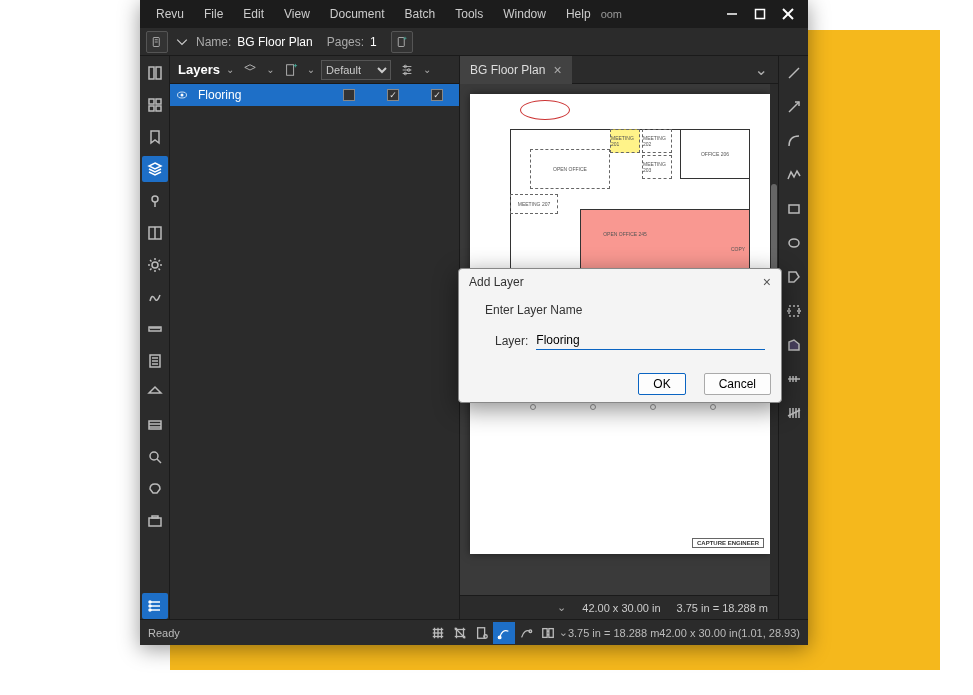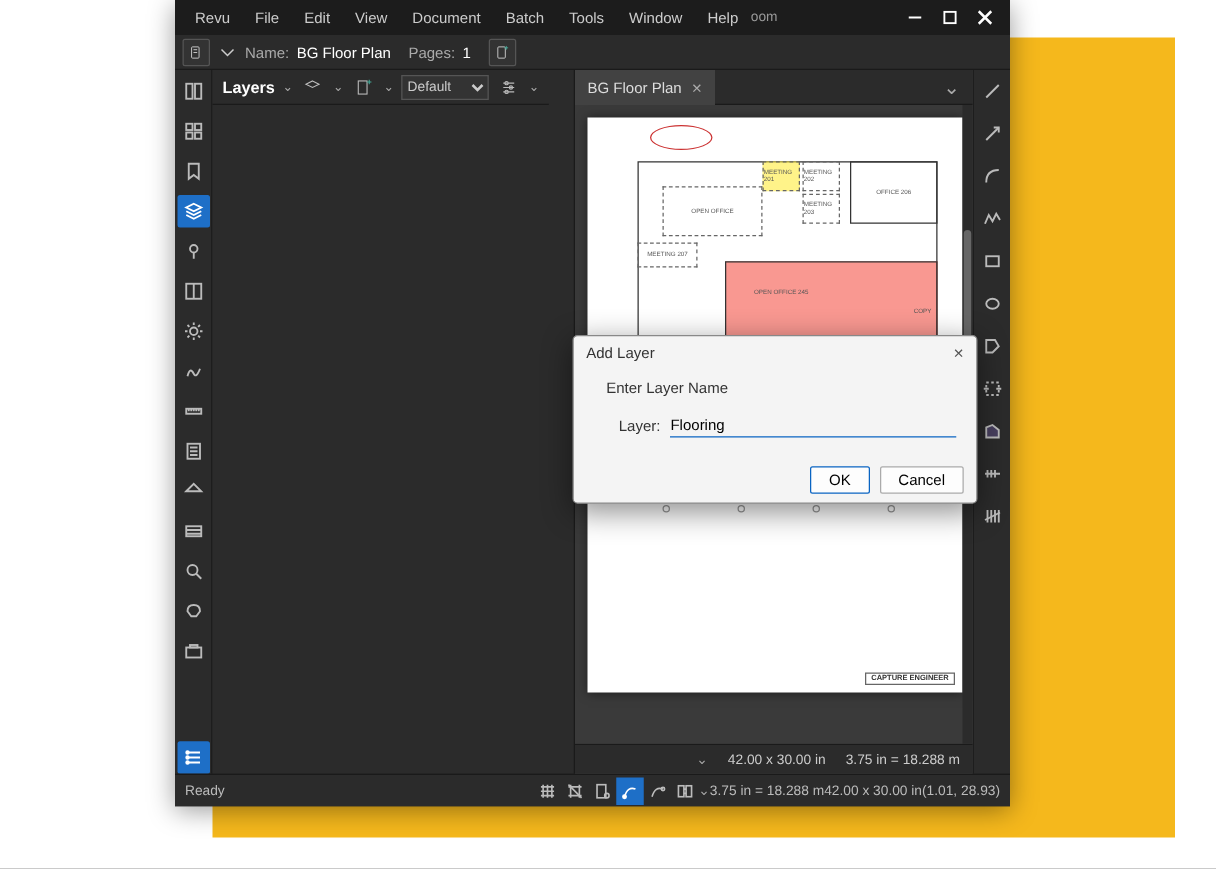--- a/index.html
+++ b/index.html
@@ -29,21 +29,21 @@
 
 
 .left-sidebar { width: 30px; background: #2b2b2b; border-right: 1px solid #1a1a1a; display: flex; flex-direction: column; align-items: center; padding-top: 4px; gap: 6px; }
 .left-sidebar .side-btn { width: 26px; height: 26px; display: flex; align-items: center; justify-content: center; border-radius: 2px; }
 .left-sidebar .side-btn.active { background: #1e6fc7; }
 .left-sidebar .side-btn svg { width: 16px; height: 16px; stroke: #bbb; fill: none; stroke-width: 1.5; }
 .left-sidebar .side-btn.active svg { stroke: #fff; }
 .left-sidebar .side-spacer { flex: 1; }
 
 
-.panel { width: 290px; background: #2b2b2b; border-right: 1px solid #1a1a1a; display: flex; flex-direction: row; gap: 36px; }
+.panel { width: 290px; background: #2b2b2b; border-right: 1px solid #1a1a1a; display: flex; flex-direction: column; }
 .panel-header { height: 28px; display: flex; align-items: center; padding: 0 8px; gap: 6px; font-size: 13px; color: #fff; border-bottom: 1px solid #1a1a1a; }
 .panel-header .title { font-weight: 600; }
 .panel-header .chev { font-size: 10px; color: #aaa; }
 .panel-header .mini-btn { width: 20px; height: 20px; display: flex; align-items: center; justify-content: center; }
 .panel-header .mini-btn svg { width: 14px; height: 14px; stroke: #bbb; fill: none; }
 .panel-header select { background: #333; color: #ccc; border: 1px solid #555; font-size: 11px; height: 20px; width: 70px; }
 
 .layer-head { height: 26px; display: flex; align-items: center; font-size: 12px; color: #ddd; font-weight: 600; background: #2b2b2b; border-bottom: 1px solid #1a1a1a; }
 .layer-head .c1 { width: 24px; }
 .layer-head .c-name { flex: 1; padding-left: 4px; }
@@ -97,21 +97,21 @@
 
 .dialog { position: absolute; top: 268px; left: 318px; width: 324px; height: 135px; background: #f4f4f4; border: 1px solid #888; border-radius: 4px; box-shadow: 0 6px 24px rgba(0,0,0,0.45); z-index: 10; display: flex; flex-direction: column; }
 .dialog-title { height: 26px; display: flex; align-items: center; padding: 0 10px; font-size: 12px; color: #333; }
 .dialog-title .spacer { flex: 1; }
 .dialog-title .close { font-size: 14px; color: #555; }
 .dialog-body { flex: 1; padding: 4px 16px; font-size: 12px; color: #333; }
 .dialog-body .prompt { margin: 4px 0 14px 10px; }
 .dialog-body .field-row { display: flex; align-items: center; gap: 8px; margin-left: 20px; }
 .dialog-body .field-row label { font-size: 12px; }
 .dialog-body .field-row .input-underline { flex: 1; border: none; border-bottom: 1.5px solid #0a64c2; background: transparent; font-size: 12px; padding: 2px 0; outline: none; }
-.dialog-buttons { height: 36px; display: flex; align-items: center; justify-content: flex-end; gap: 8px; padding: 0 10px; }
+.dialog-buttons { height: 36px; display: flex; align-items: center; justify-content: flex-end; gap: 18px; padding: 0 10px; }
 .dialog-buttons button { height: 22px; padding: 0 14px; font-size: 12px; background: #fdfdfd; border: 1px solid #aaa; border-radius: 2px; }
 .dialog-buttons button.primary { border: 1.5px solid #0a64c2; }
 </style>
 </head>
 <body>
 
 <div class="yellow-bg"></div>
 
 <div class="app-window">
 

